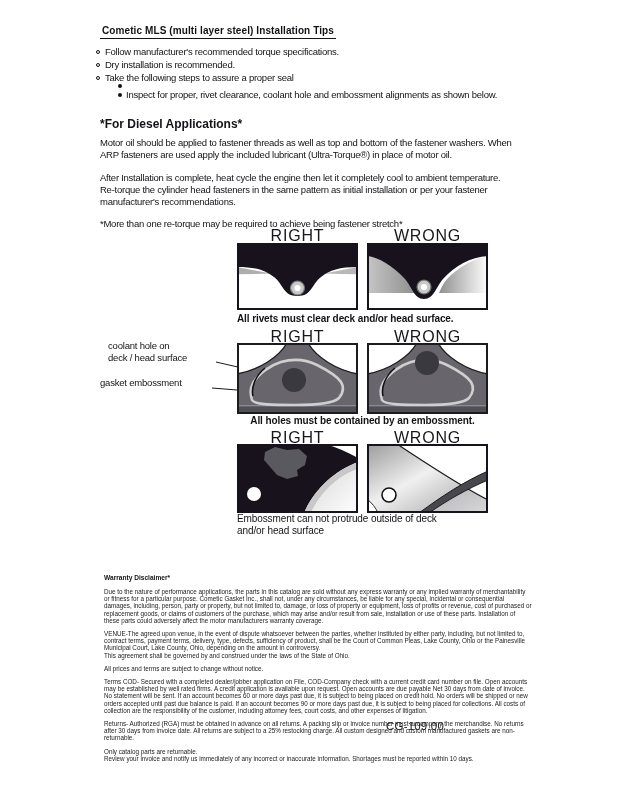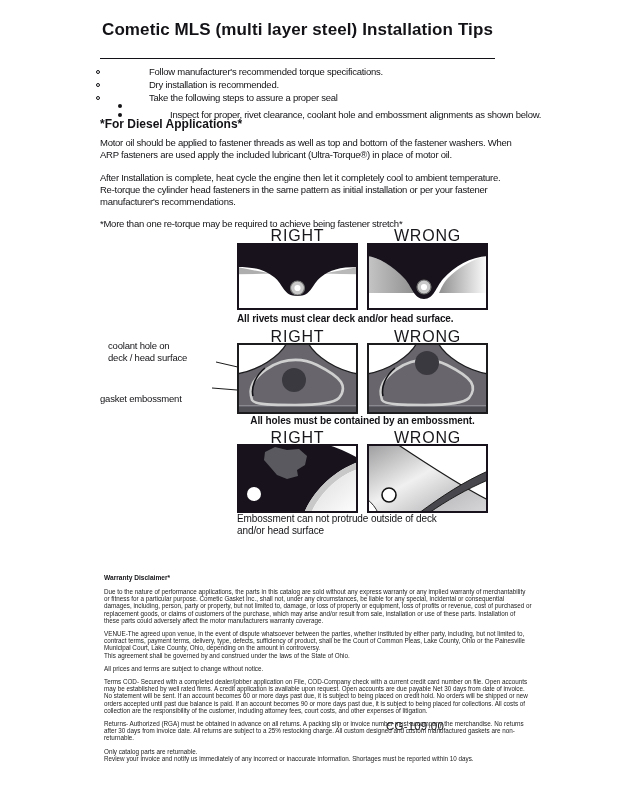--- a/index.html
+++ b/index.html
@@ -6,27 +6,27 @@
   html,body { background:#ffffff; }
   body {
     width:618px; height:800px; position:relative; overflow:hidden;
     font-family:"Liberation Sans", sans-serif; color:#131317;
   }
   #canvas { position:absolute; inset:0; background:#fff; }
 
   
   .tips { position:absolute; left:96px; top:20px; width:424px; }
   .title {
-    font-size:17px; font-weight:bold; letter-spacing:0.1px;
+    font-size:10px; font-weight:bold; letter-spacing:0.1px;
     display:inline-block; border-bottom:1.6px solid #131317;
-    padding:0 2px 18px 2px; margin-left:4px; margin-bottom:6px;
+    padding:0 2px 2px 2px; margin-left:4px; margin-bottom:6px;
   }
   .bullet, .subbullet {
     font-size:9.5px; letter-spacing:-0.25px; line-height:13px;
-    white-space:nowrap; display:flex; align-items:center;gap:44px;
+    white-space:nowrap; display:flex; align-items:center;
   }
   .subbullet { padding-left:22px; }
   .b-open {
     width:4px; height:4px; border:1px solid #131317; border-radius:50%;
     display:inline-block; margin-right:5px; flex:0 0 auto;
   }
   .b-fill {
     width:4px; height:4px; background:#131317; border-radius:50%;
     display:inline-block; margin-right:4px; flex:0 0 auto;
   }
@@ -134,21 +134,21 @@
 
   <div class="caption" style="left:237px; top:313px;">All rivets must clear deck and/or head surface.</div>
 
   <div class="dlabel" style="left:237px; top:328px;">RIGHT</div>
   <div class="dlabel" style="left:367px; top:328px;">WRONG</div>
 
   <div class="ann" style="left:108px; top:340px; width:108px;">
     <div>coolant hole on</div>
     <div>deck / head surface</div>
   </div>
-  <div class="ann" style="left:100px; top:377px; width:114px;margin-top:16px;">gasket embossment</div>
+  <div class="ann" style="left:100px; top:377px; width:114px;">gasket embossment</div>
 
   <svg class="leader" style="left:110px; top:336px;" width="200" height="70">
     <line x1="106" y1="26" x2="184" y2="44" stroke="#1a1a1a" stroke-width="1"></line>
     <line x1="102" y1="52" x2="152" y2="56" stroke="#1a1a1a" stroke-width="1"></line>
   </svg>
 
   <div class="dbox" style="left:237px; top:343px; height:71px;">
     <svg viewBox="0 0 121 71">
       <rect width="121" height="71" fill="#68666c"></rect>
       <path d="M0,0 H50 C42,14 22,27 0,31 Z" fill="#ffffff" stroke="#1c1c1f" stroke-width="1.3"></path>

